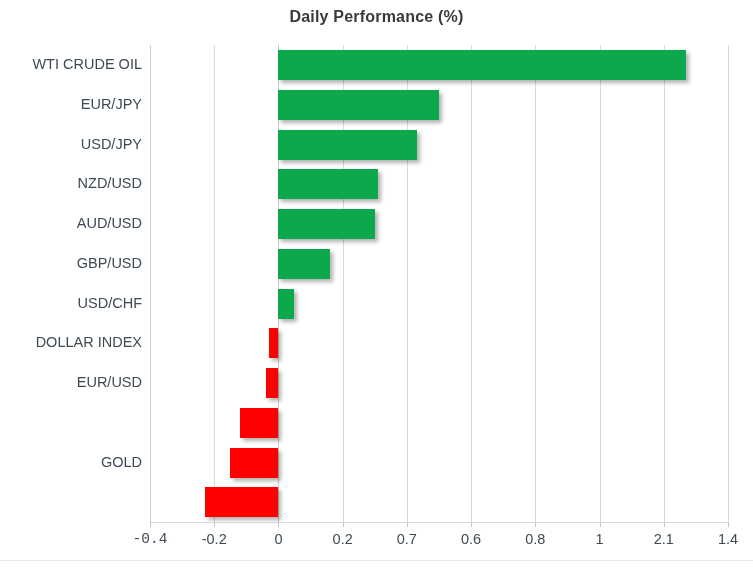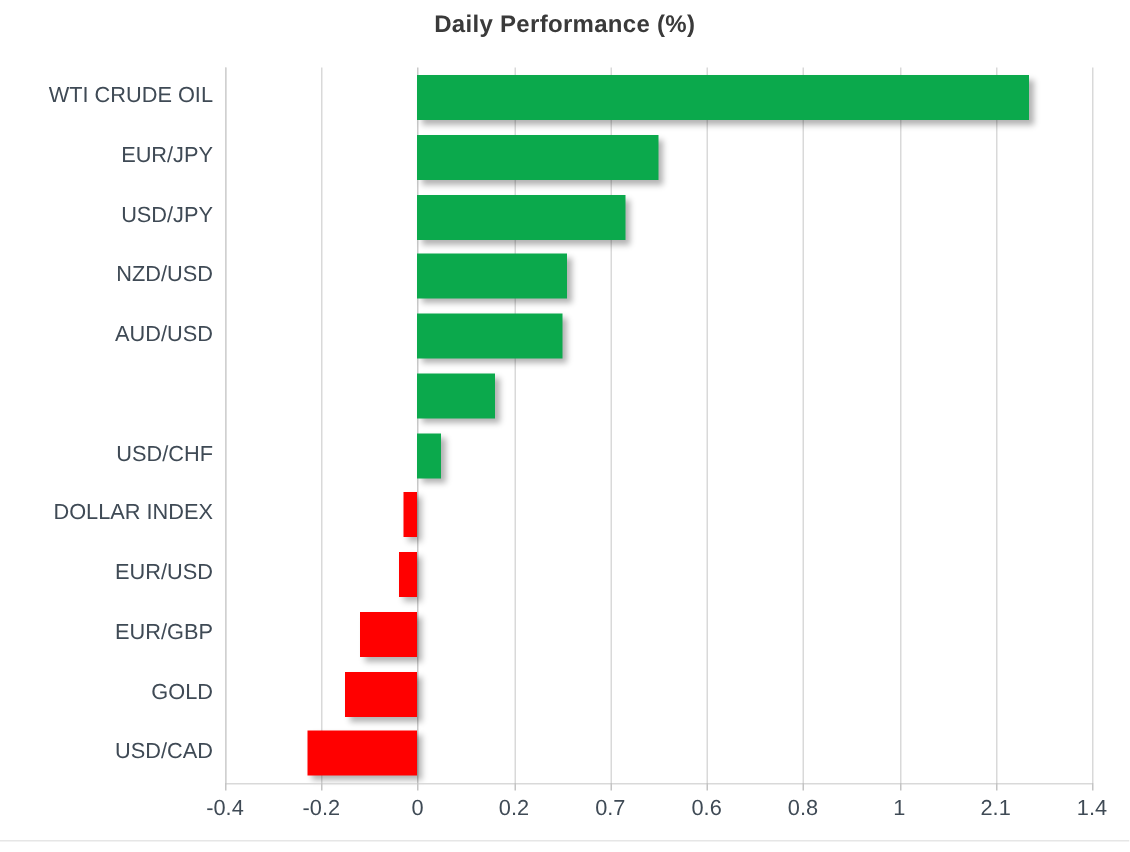--- a/index.html
+++ b/index.html
@@ -149,26 +149,25 @@
 <div id="chart-root">
 
   <div id="chart-title">Daily Performance (%)</div>
 
   <div id="ycat-layer">
       <div class="ycat" style="top: 0px; height: 39.75px; line-height: 39.75px;">WTI CRUDE OIL</div>
       <div class="ycat" style="top: 39.75px; height: 39.75px; line-height: 39.75px;">EUR/JPY</div>
       <div class="ycat" style="top: 79.5px; height: 39.75px; line-height: 39.75px; margin-left: 41px;">USD/JPY</div>
       <div class="ycat" style="top: 159px; height: 39.75px; line-height: 39.75px;">AUD/USD</div>
       <div class="ycat" style="top: 119.25px; height: 39.75px; line-height: 39.75px;">NZD/USD</div>
+      <div class="ycat" style="top: 198.75px; height: 39.75px; line-height: 39.75px;">GBP/USD</div>
       <div class="ycat" style="top: 278.25px; height: 39.75px; line-height: 39.75px;">DOLLAR INDEX</div>
       <div class="ycat" style="top: 238.5px; height: 39.75px; line-height: 39.75px;">USD/CHF</div>
       <div class="ycat" style="top: 318px; height: 39.75px; line-height: 39.75px;">EUR/USD</div>
-      <div class="ycat" style="top: 357.75px; height: 39.75px; line-height: 39.75px;">EUR/GBP</div>
       <div class="ycat" style="top: 397.5px; height: 39.75px; line-height: 39.75px;">GOLD</div>
-      <div class="ycat" style="top: 437.25px; height: 39.75px; line-height: 39.75px;">USD/CAD</div>
     </div>
 
   <div id="plot-area">
     <div id="grid-layer">
         <div class="gridline" style="left: 0px;"></div>
         <div class="gridline" style="left: 64.2222px;"></div>
         <div class="gridline zero" style="left: 128.444px;"></div>
         <div class="gridline" style="left: 192.667px;"></div>
         <div class="gridline" style="left: 256.889px;"></div>
         <div class="gridline" style="left: 321.111px;"></div>
@@ -214,21 +213,21 @@
         <div class="bar-row" style="top: 437.25px; height: 39.75px;">
           <div class="bar" title="USD/CAD: -0.23%" style="left: 54.5889px; width: 73.8556px; background: rgb(255, 0, 0);"></div>
         </div>
       </div>
   </div>
 
   <div id="y-axis-line"></div>
   <div id="x-axis-line"></div>
   <div id="xtick-layer">
       <div class="xtick-mark" style="left: 150px;"></div>
-      <div class="xtick-label" style="left: 150px;">-0.4</div>
+      <div class="xtick-label" style="left: 150px; font-family: Liberation Mono, monospace;">-0.4</div>
       <div class="xtick-mark" style="left: 214.222px;"></div>
       <div class="xtick-label" style="left: 214.222px;">-0.2</div>
       <div class="xtick-mark" style="left: 278.444px;"></div>
       <div class="xtick-label" style="left: 278.444px;">0</div>
       <div class="xtick-mark" style="left: 342.667px;"></div>
       <div class="xtick-label" style="left: 342.667px;">0.2</div>
       <div class="xtick-mark" style="left: 406.889px;"></div>
       <div class="xtick-label" style="left: 406.889px;">0.7</div>
       <div class="xtick-mark" style="left: 471.111px;"></div>
       <div class="xtick-label" style="left: 471.111px;">0.6</div>

